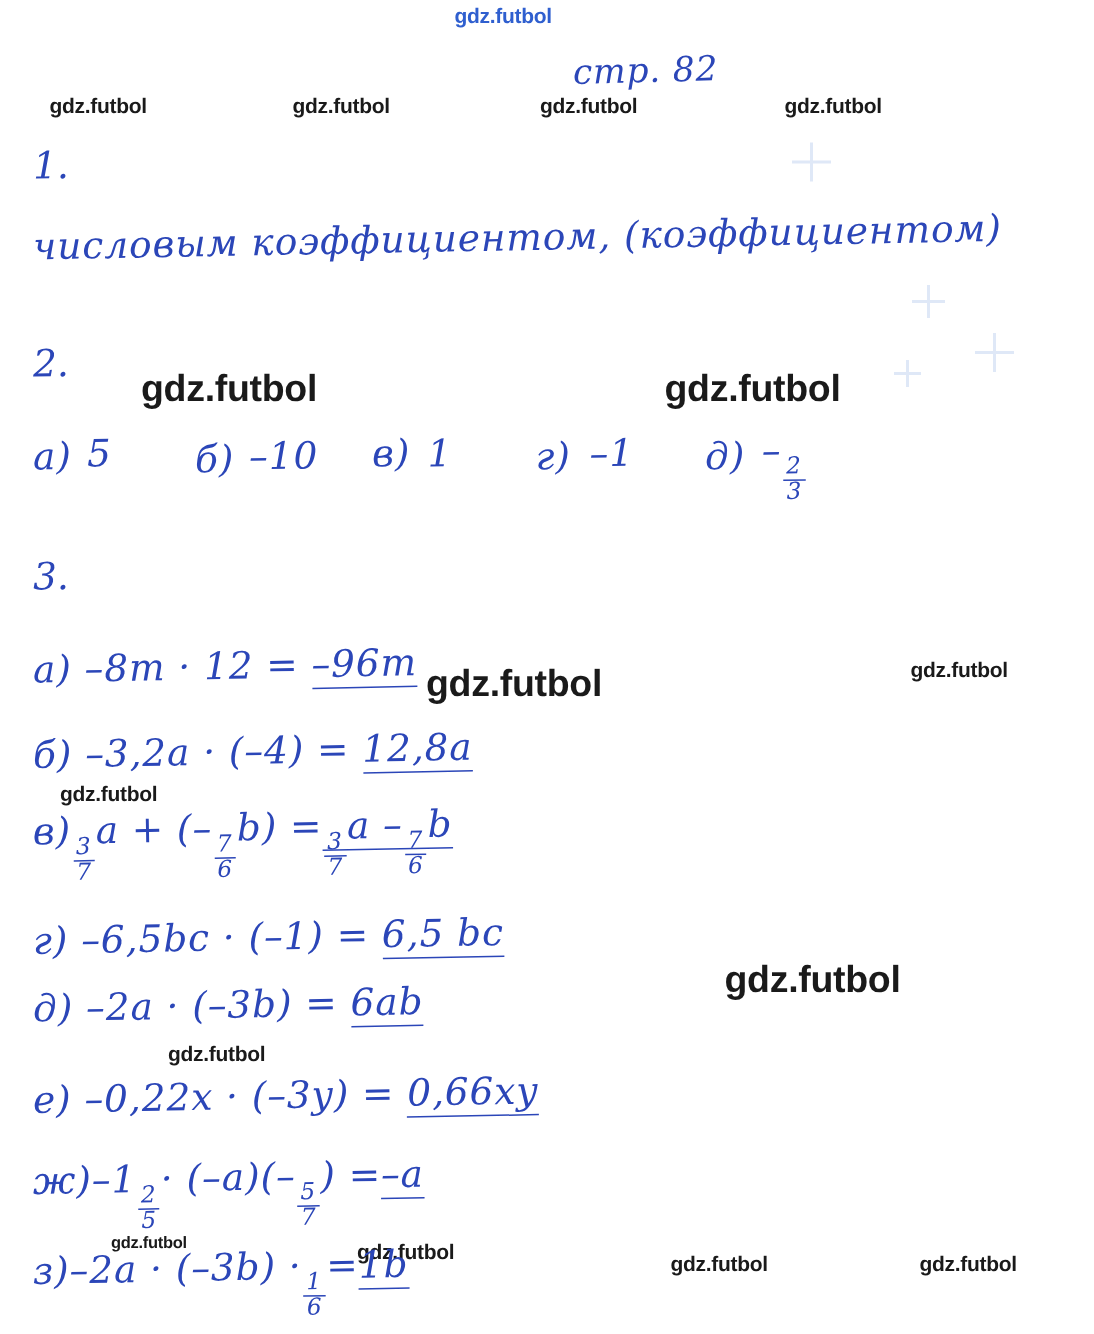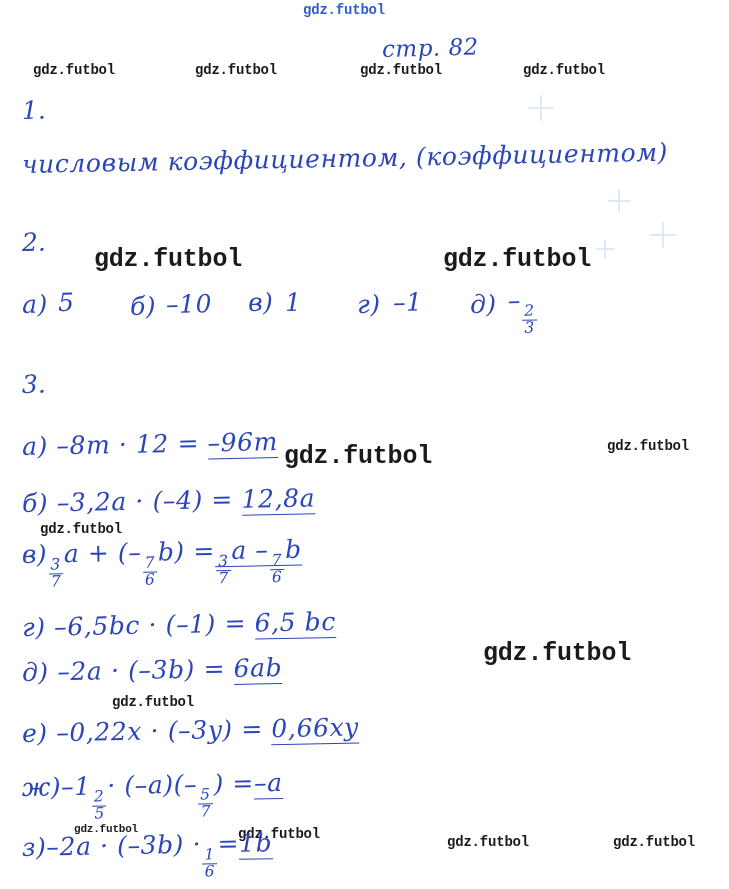--- a/index.html
+++ b/index.html
@@ -13,21 +13,21 @@
     font-family: "Liberation Sans", sans-serif;
     position: relative;
     overflow: hidden;
   }
 
   
   .wm {
     position: absolute;
     color: #1a1a1a;
     font-weight: bold;
-    font-family: Liberation Mono, monospace;
+    font-family: Liberation Sans, sans-serif;
     white-space: nowrap;
     pointer-events: none;
     letter-spacing: -0.2px;
     text-align: center;
   }
   .wm.blue { color: #2f5fcf; }
 
   
   .cross {
     position: absolute;

